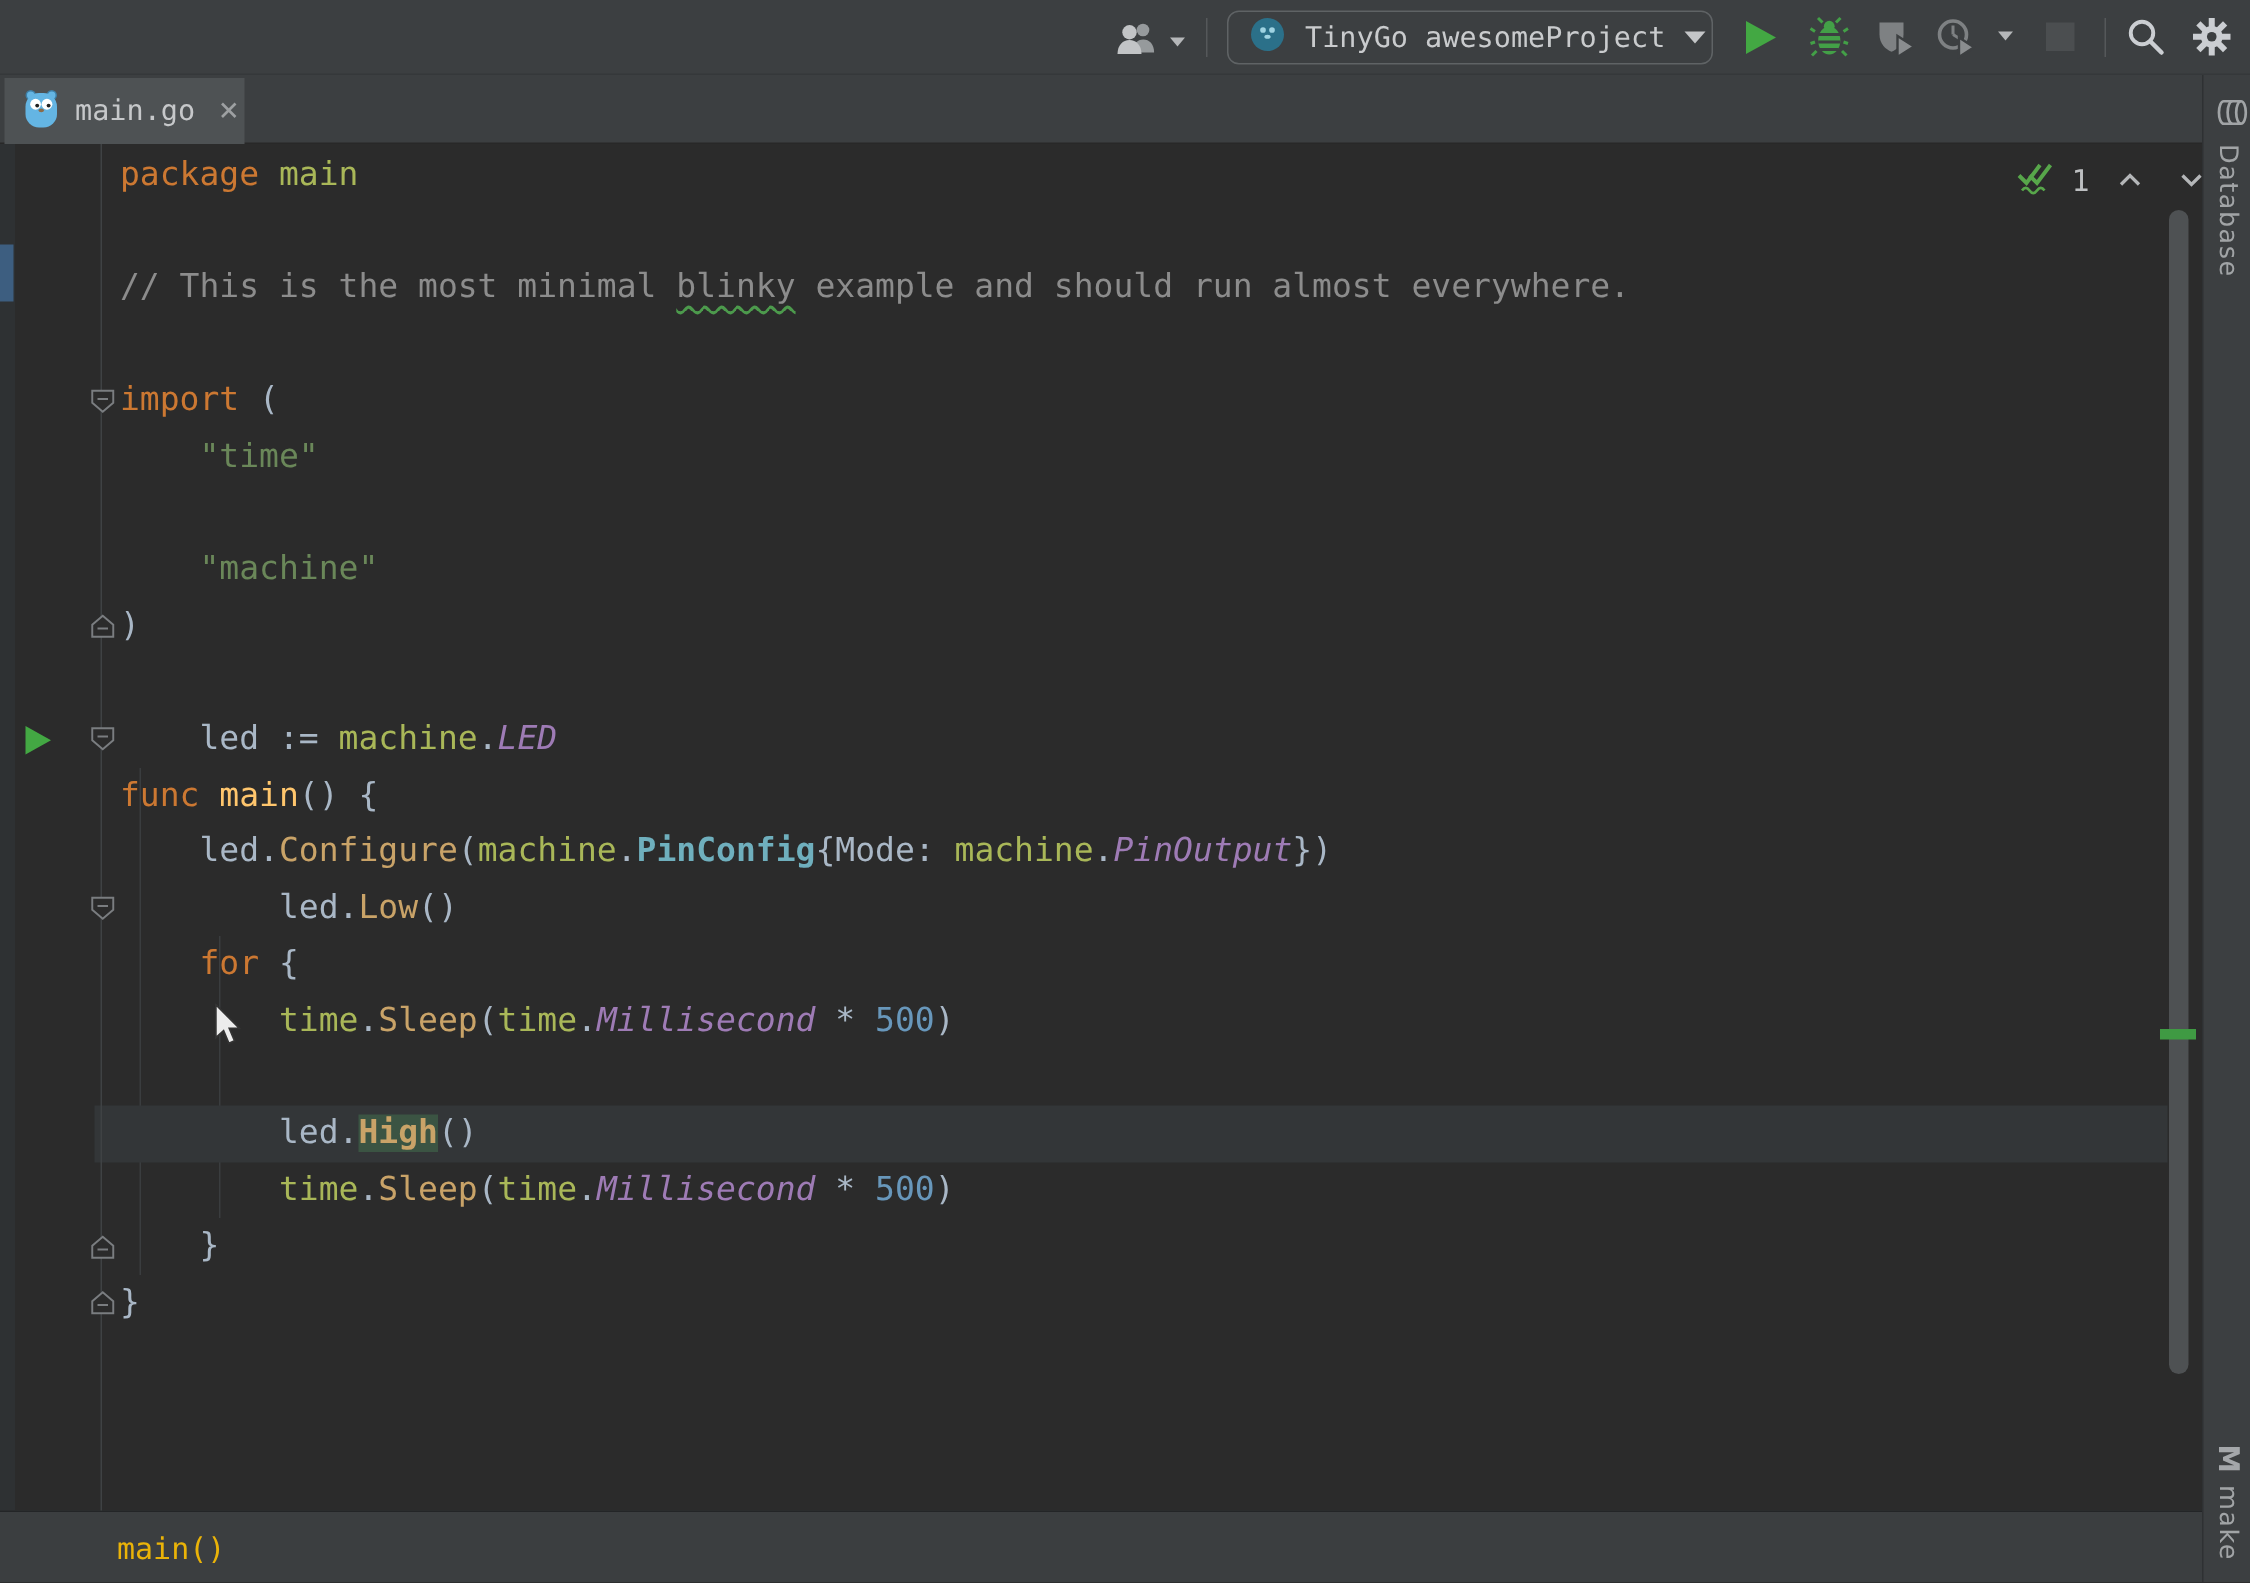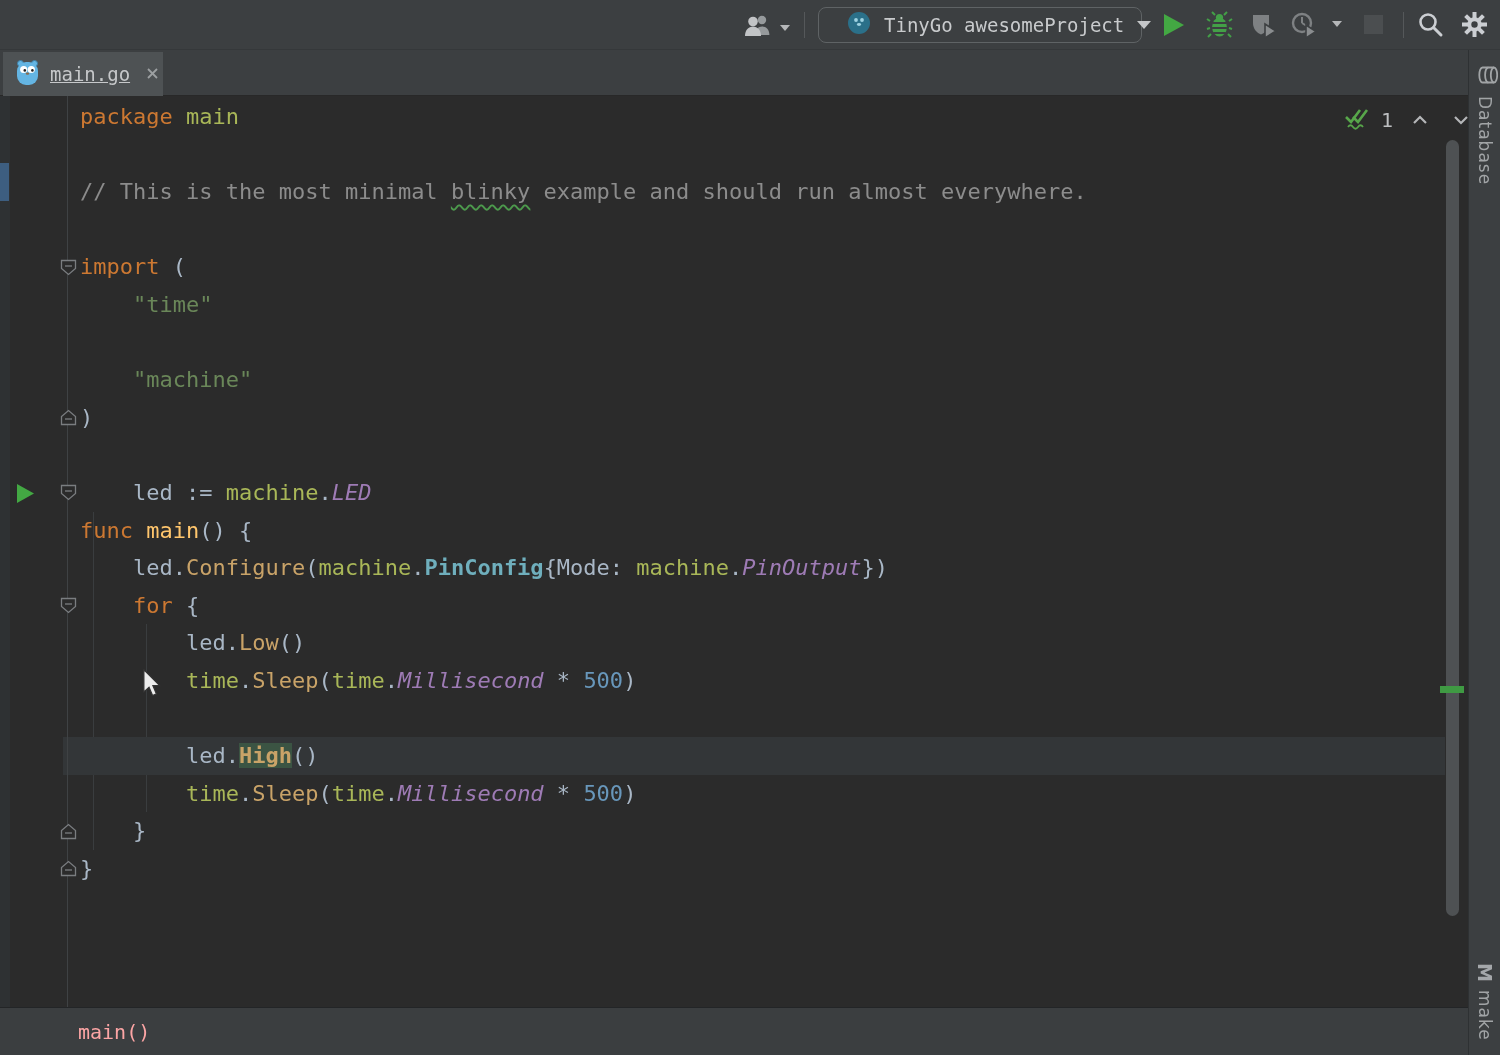--- a/index.html
+++ b/index.html
@@ -7,32 +7,32 @@
   body { font-family:"DejaVu Sans Mono","Liberation Mono",monospace; }
   #app { position:relative; width:1500px; height:1055px; }
 
   
   .toolbar { position:absolute; left:0; top:0; width:1500px; height:50px;
              background:var(--bg-ui); border-bottom:1px solid #35383A; }
   .tb-item { position:absolute; display:flex; align-items:center; }
   .tb-sep  { position:absolute; top:12px; width:1px; height:26px; background:var(--sep); }
   .run-combo { position:absolute; left:818px; top:7px; width:324px; height:36px;
                border:1px solid #5F6365; border-radius:8px; display:flex; align-items:center;
-               padding:0 28px; gap:13px; }
+               padding:0 14px; gap:13px; }
   .run-combo .label { color:#C9CBCD; font-size:19px; white-space:nowrap; flex:1; }
   .tri-down { width:0; height:0; border-left:7px solid transparent; border-right:7px solid transparent;
               border-top:8px solid #C4C6C8; }
   .tri-down.small { border-left-width:5px; border-right-width:5px; border-top-width:6px; border-top-color:#B5B7B9; }
 
   
   .tabbar { position:absolute; left:0; top:50px; width:1468px; height:46px;
             background:var(--bg-ui); border-bottom:1px solid #282828; }
   .tab { position:absolute; left:3px; top:2px; height:44px; width:160px; background:var(--bg-tab-active);
          display:flex; align-items:center; gap:10px; padding:0 12px; }
-  .tab .label { color:#C6C8CA; font-size:19px;text-decoration:underline; }
+  .tab .label { color:#C6C8CA; font-size:19px; }
 
   
   .editor { position:absolute; left:0; top:96px; width:1468px; height:646px; background:var(--bg-editor); }
   .left-stripe { position:absolute; left:0; top:0; width:10px; height:911px; background:#2E3133; }
   .left-indicator { position:absolute; left:0; top:67px; width:9px; height:38px; background:var(--blue-ind); }
   .gutter-line { position:absolute; left:67px; top:0; width:1px; height:911px; background:#3F4244; z-index:3; }
   .indent-guide { position:absolute; width:1px; background:#3A3D3F; z-index:1; }
 
   #code-lines { position:absolute; left:0; top:2px; width:1445px; z-index:2; }
   .code-line { height:37.6px; line-height:37.6px; font-size:22px; white-space:pre; padding-left:80px; }
@@ -51,21 +51,21 @@
   .inspections .count { color:#BDBFC1; font-size:20px; }
   .scroll-thumb { position:absolute; left:1446px; top:44px; width:13px; height:776px;
                   background:var(--scroll-thumb); border-radius:7px; z-index:4; }
   .change-marker { position:absolute; left:1440px; top:590px; width:24px; height:7px;
                    background:var(--change-green); z-index:5; }
   .mouse-cursor { position:absolute; left:142px; top:573px; z-index:9; }
 
   
   .breadcrumbs { position:absolute; left:0; top:1007px; width:1468px; height:48px;
                  background:#3B3E40; border-top:1px solid #232527; display:flex; align-items:center; }
-  .breadcrumbs .crumb { margin-left:78px; color:#fca5a5; font-size:20px; }
+  .breadcrumbs .crumb { margin-left:78px; color:#eab308; font-size:20px; }
 
   
   .right-stripe { position:absolute; left:1468px; top:50px; width:32px; height:1005px;
                   background:var(--bg-ui); border-left:1px solid #2E3133; }
   .stripe-btn { position:absolute; left:0; width:32px; display:flex; flex-direction:column;
                 align-items:center; gap:8px; }
   .vlabel { writing-mode:vertical-rl; color:var(--stripe-fg); font-size:17px;
             font-family:"DejaVu Sans","Liberation Sans",sans-serif; letter-spacing:1px; }
   .m-icon { writing-mode:vertical-rl; font-weight:bold; font-size:19px; color:#A4A7AA;
             font-family:"DejaVu Sans","Liberation Sans",sans-serif; }
@@ -218,22 +218,22 @@
         <div class="code-line"></div>
         <div class="code-line"><span class="seg kw">import</span><span class="seg def"> (</span></div>
         <div class="code-line"><span class="seg def">    </span><span class="seg str">"time"</span></div>
         <div class="code-line"></div>
         <div class="code-line"><span class="seg def">    </span><span class="seg str">"machine"</span></div>
         <div class="code-line"><span class="seg def">)</span></div>
         <div class="code-line"></div>
         <div class="code-line"><span class="seg def">    led := </span><span class="seg pkg">machine</span><span class="seg def">.</span><span class="seg cst">LED</span></div>
         <div class="code-line"><span class="seg kw">func</span><span class="seg def"> </span><span class="seg fndecl">main</span><span class="seg def">() {</span></div>
         <div class="code-line"><span class="seg def">    led.</span><span class="seg fn">Configure</span><span class="seg def">(</span><span class="seg pkg">machine</span><span class="seg def">.</span><span class="seg typ">PinConfig</span><span class="seg def">{Mode: </span><span class="seg pkg">machine</span><span class="seg def">.</span><span class="seg cst">PinOutput</span><span class="seg def">})</span></div>
+        <div class="code-line"><span class="seg def">        led.</span><span class="seg fn">Low</span><span class="seg def">()</span></div>
         <div class="code-line"><span class="seg def">    </span><span class="seg kw">for</span><span class="seg def"> {</span></div>
-        <div class="code-line"><span class="seg def">        led.</span><span class="seg fn">Low</span><span class="seg def">()</span></div>
         <div class="code-line"><span class="seg def">        </span><span class="seg pkg">time</span><span class="seg def">.</span><span class="seg fn">Sleep</span><span class="seg def">(</span><span class="seg pkg">time</span><span class="seg def">.</span><span class="seg cst">Millisecond</span><span class="seg def"> * </span><span class="seg num">500</span><span class="seg def">)</span></div>
         <div class="code-line"></div>
         <div class="code-line current"><span class="seg def">        led.</span><span class="seg fn hibox">High</span><span class="seg def">()</span></div>
         <div class="code-line"><span class="seg def">        </span><span class="seg pkg">time</span><span class="seg def">.</span><span class="seg fn">Sleep</span><span class="seg def">(</span><span class="seg pkg">time</span><span class="seg def">.</span><span class="seg cst">Millisecond</span><span class="seg def"> * </span><span class="seg num">500</span><span class="seg def">)</span></div>
         <div class="code-line"><span class="seg def">    }</span></div>
         <div class="code-line"><span class="seg def">}</span></div>
       </div>
     <div id="gutter-marks">
         <div class="gutter-mark" style="left: 60px; top: 162.7px;"><svg width="17" height="17" viewBox="0 0 17 17">
             <path d="M1.5,1.5 H15.5 V9.5 L8.5,15.5 L1.5,9.5 Z" fill="#2B2B2B" stroke="#7A7D80" stroke-width="1.3"></path>

